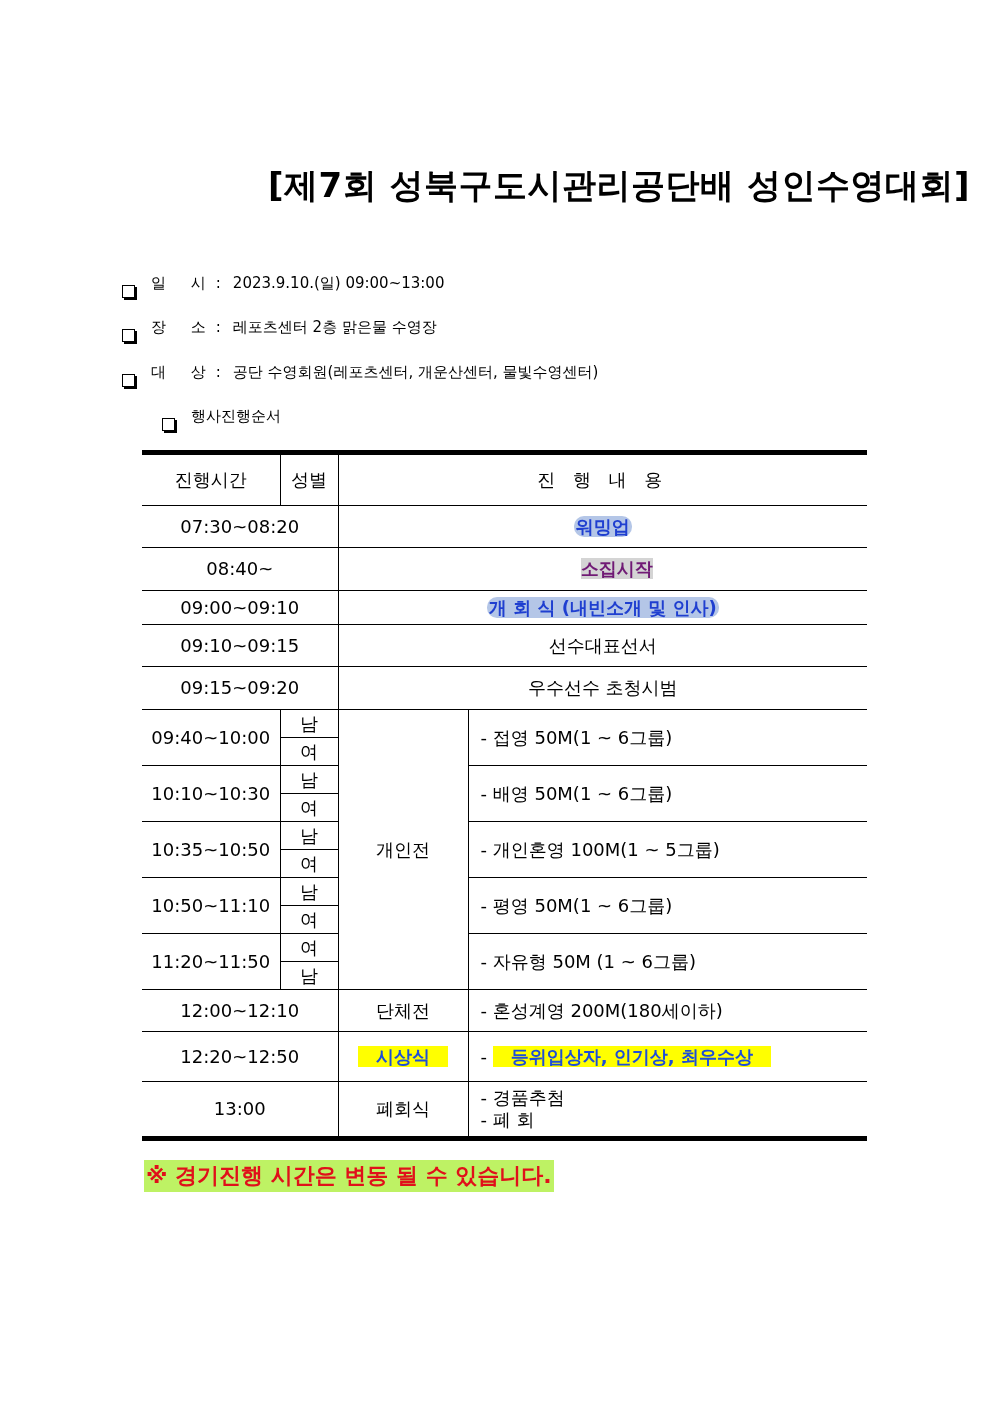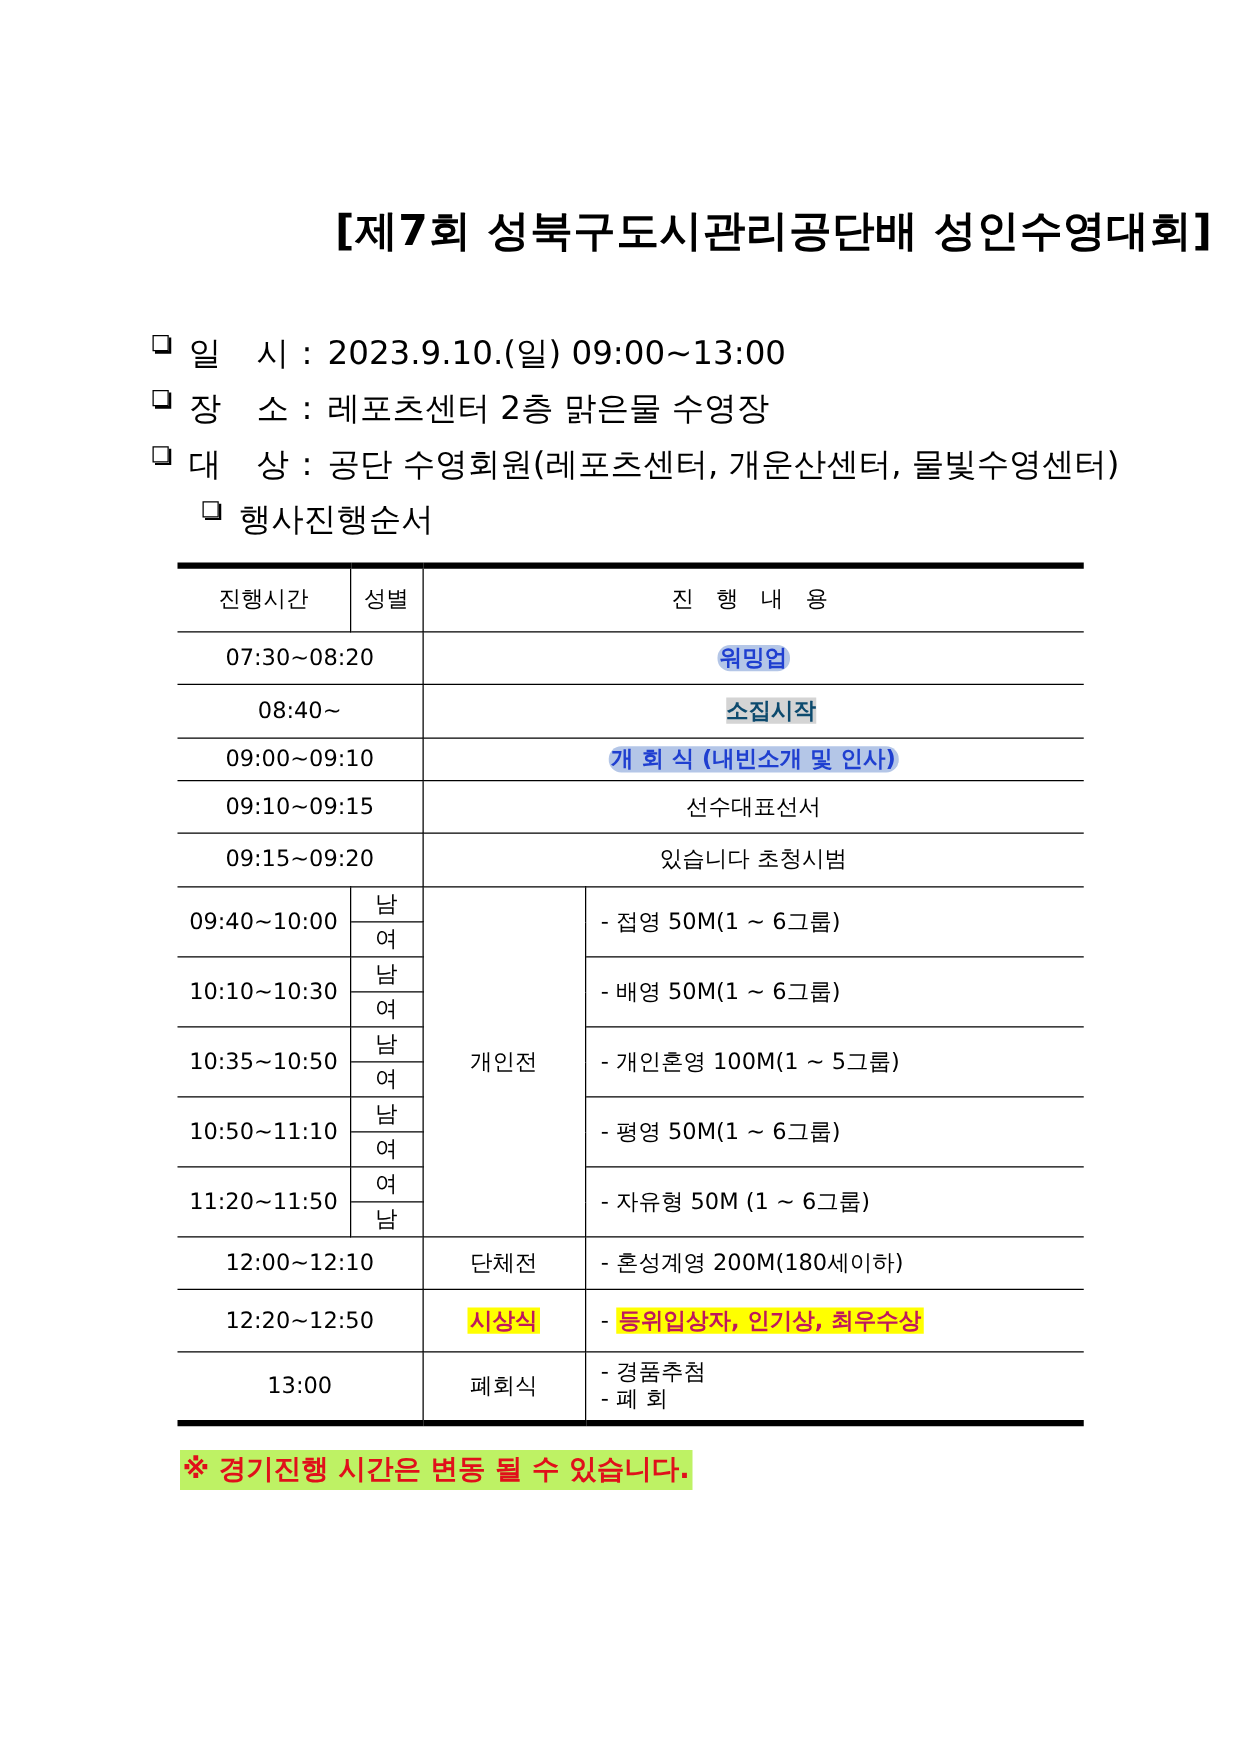--- a/index.html
+++ b/index.html
@@ -23,24 +23,24 @@
       text-align: right;
       font-family: "DejaVu Sans", sans-serif;
       font-weight: bold;
       font-size: 34px;
       letter-spacing: 0.5px;
       line-height: 50px;
     }
     .info {
       position: absolute;
       left: 122px;
-      font-size: 26px;
+      font-size: 15px;
       line-height: 30px;
       display: flex;
-      align-items: flex-start;
+      align-items: flex-end;
       white-space: nowrap;
     }
     .info .box {
       display: inline-block;
       width: 11px;
       height: 11px;
       border: 1.5px solid #000;
       box-shadow: 2px 2px 0 #000;
       margin-right: 16px;
       position: relative;
@@ -72,30 +72,30 @@
     td.left { text-align: left !important; padding-left: 12px !important; }
     .hl-blue {
       background: #b4c6e7;
       color: #1f3fd0;
       font-weight: bold;
       padding: 0 2px;
       border-radius: 10px;
     }
     .hl-gray {
       background: #d4d4d4;
-      color: #0c4a6e;
+      color: #701a75;
       font-weight: bold;
       padding: 0 0;
       margin-left: 28px;
     }
     .hl-yellow {
       background: #ffff00;
-      color: #be185d;
-      font-weight: bold;
-      padding: 0 2px;
+      color: #1d4ed8;
+      font-weight: bold;
+      padding: 0 18px;
     }
     .spaced { letter-spacing: 6px; }
     .note {
       position: absolute;
       left: 144px;
       top: 1160px;
       font-size: 22px;
       font-weight: bold;
       color: #e0101a;
       background: #bef264;
@@ -160,21 +160,21 @@
   <tr style="height:34px">
     <td colspan="2">09:00~09:10</td>
     <td colspan="2"><span class="hl-blue">개 회 식 (내빈소개 및 인사)</span></td>
   </tr>
   <tr style="height:42px">
     <td colspan="2">09:10~09:15</td>
     <td colspan="2">선수대표선서</td>
   </tr>
   <tr style="height:43px">
     <td colspan="2">09:15~09:20</td>
-    <td colspan="2">있습니다 초청시범</td>
+    <td colspan="2">우수선수 초청시범</td>
   </tr>
 
   <tr style="height:28px">
     <td rowspan="2">09:40~10:00</td>
     <td>남</td>
     <td rowspan="10">개인전</td>
     <td rowspan="2" class="left">- 접영 50M(1 ~ 6그룹)</td>
   </tr>
   <tr style="height:28px">
     <td>여</td>

